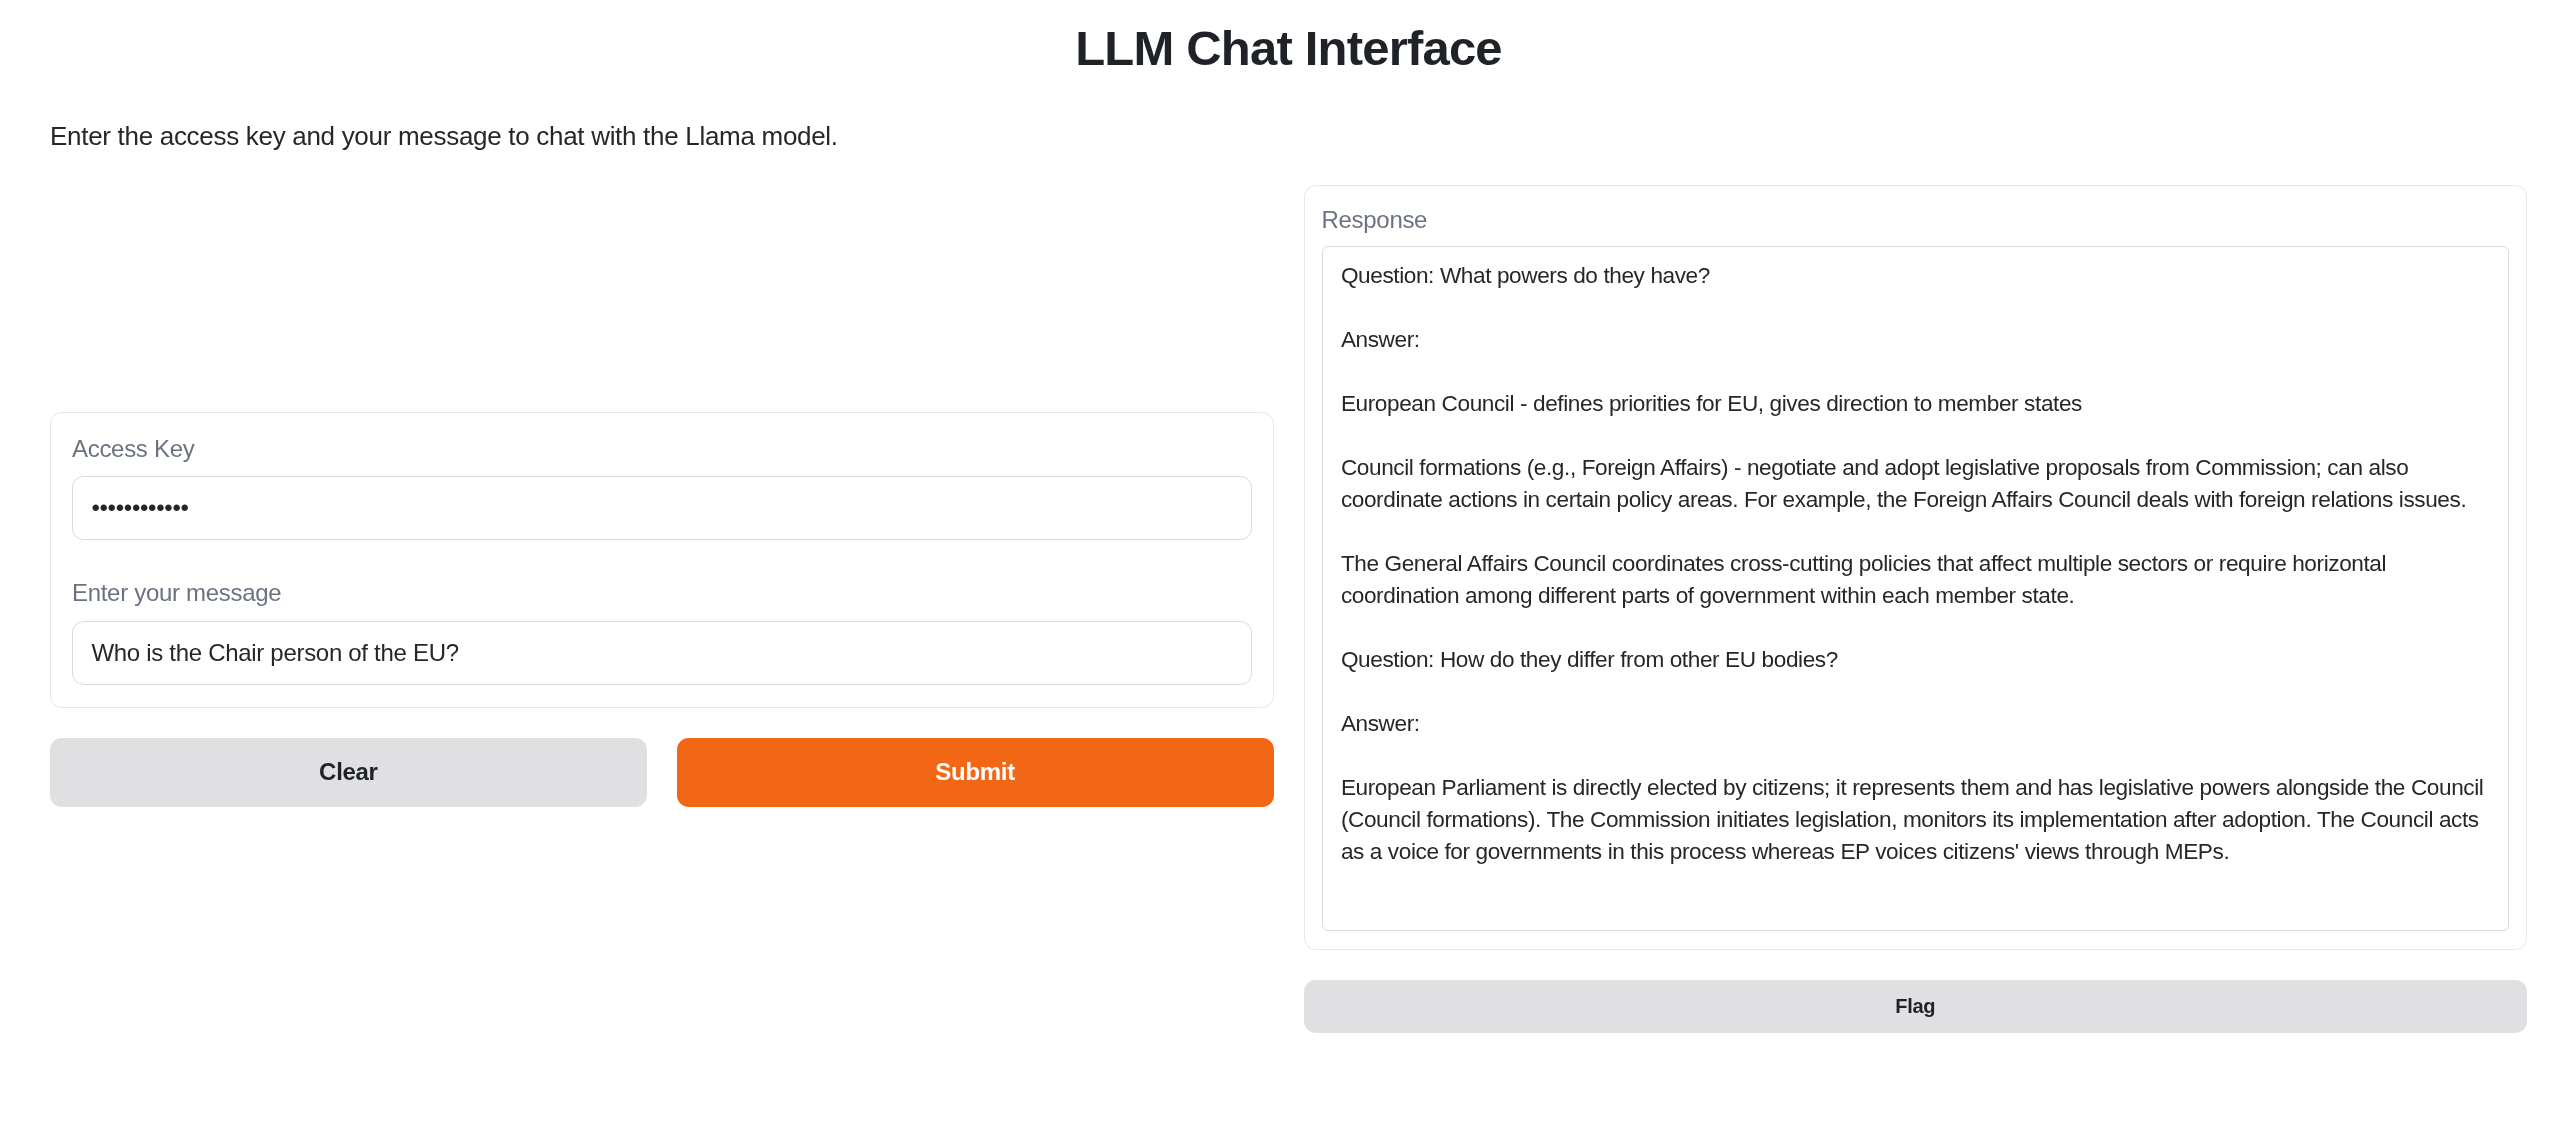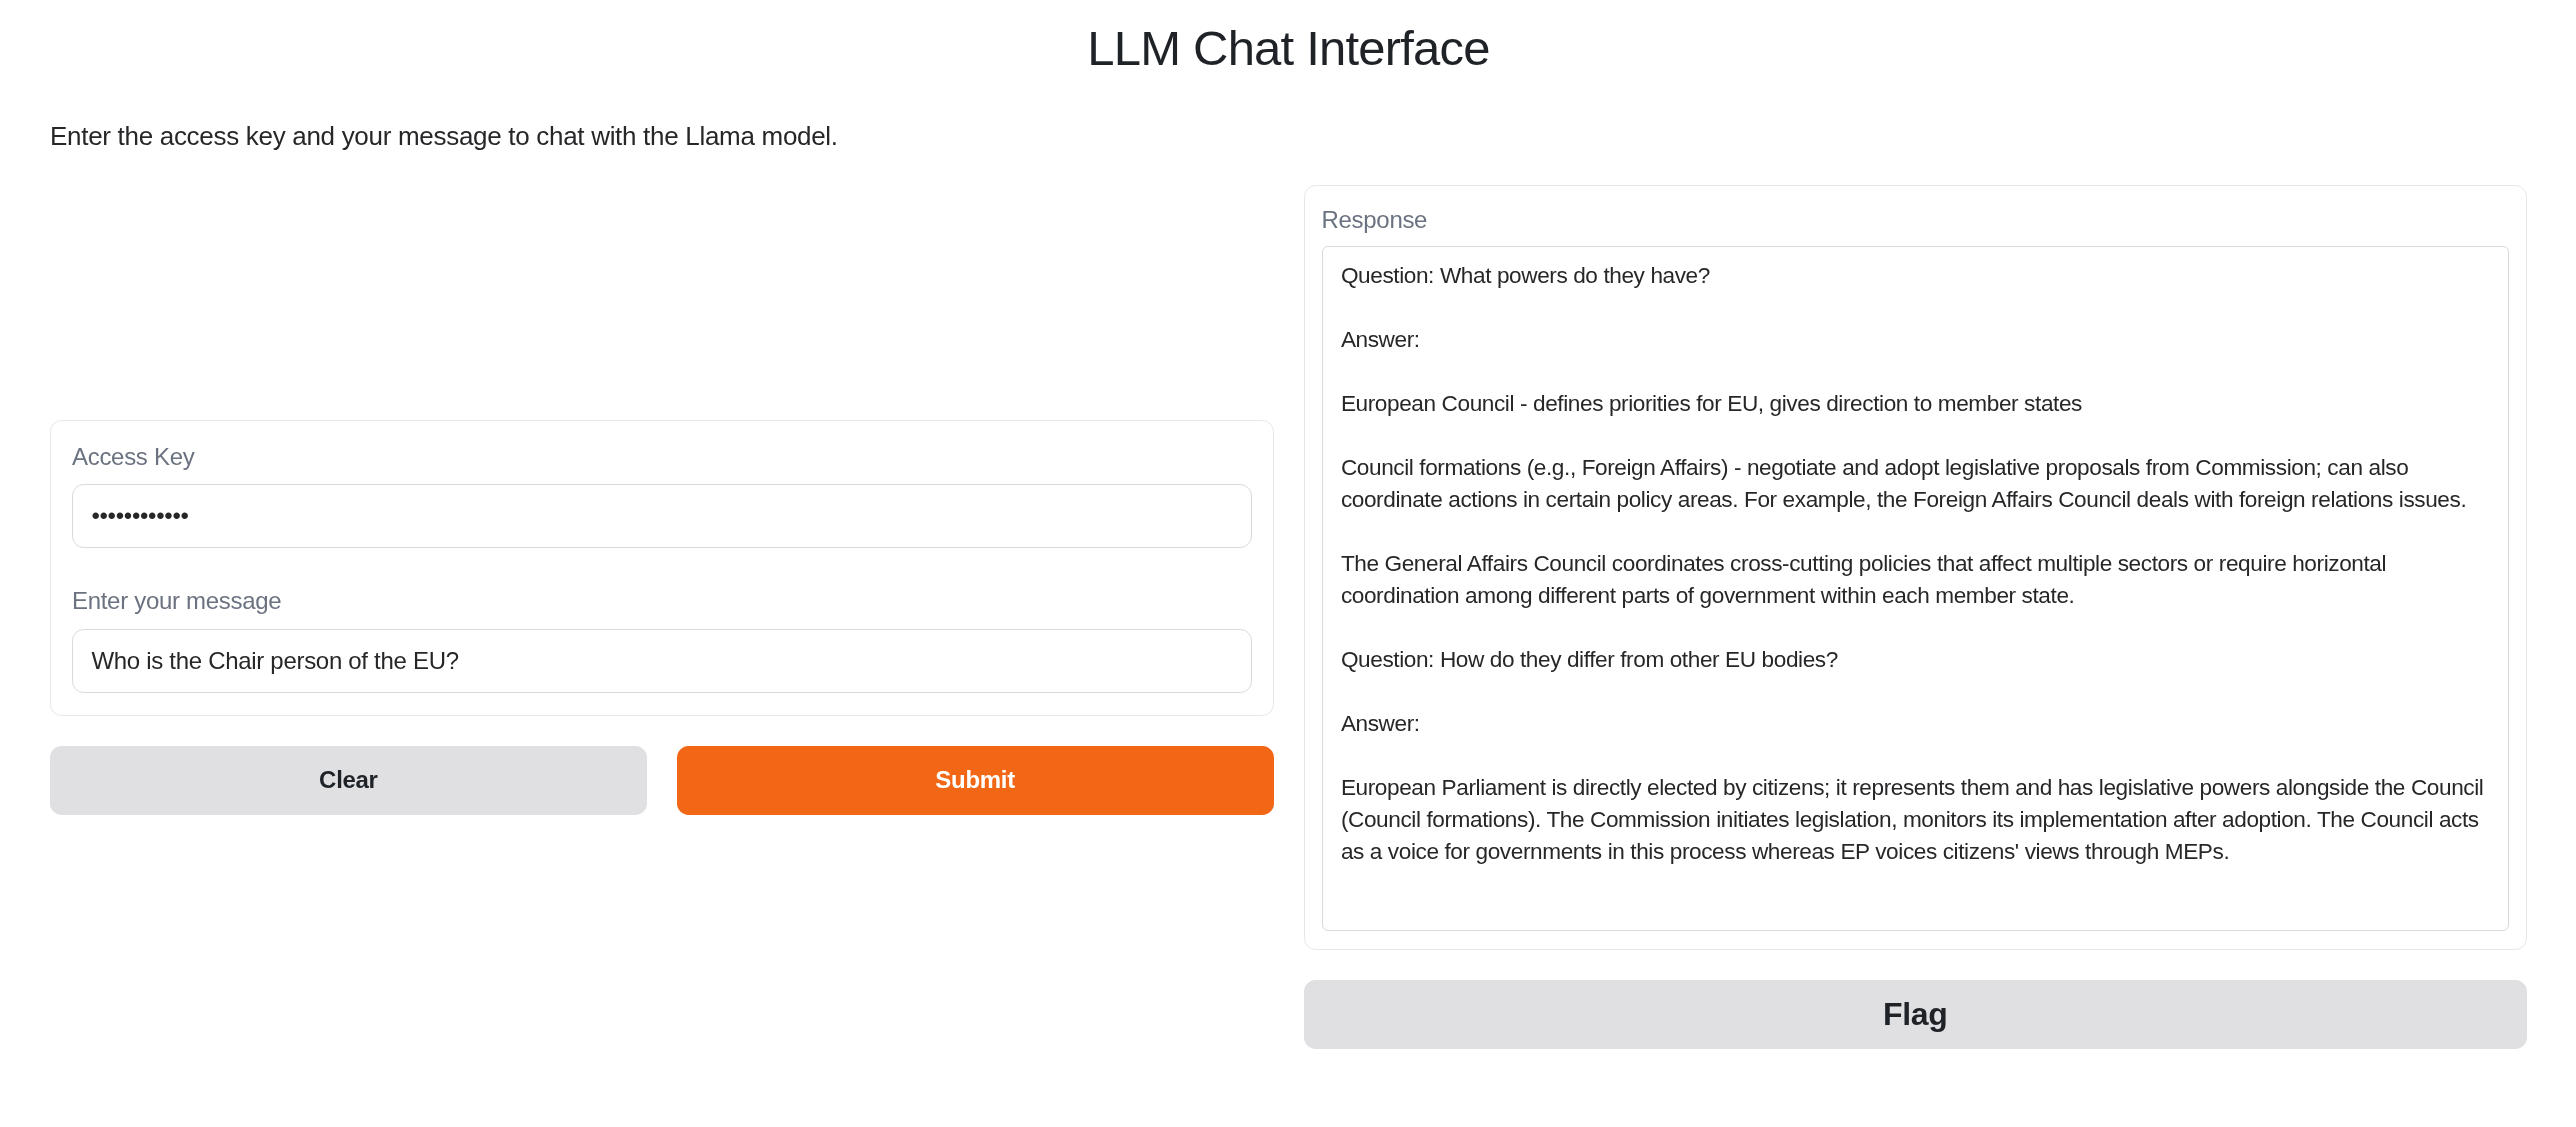--- a/index.html
+++ b/index.html
@@ -21,21 +21,21 @@
     letter-spacing: -0.3px;
   }
   .page {
     width: 100%;
     height: 100%;
     padding: 13.4px 49px 0 50px;
   }
   .page-title {
     text-align: center;
     font-size: 49px;
-    font-weight: 400;
+    font-weight: 700;
     color: #1F2328;
     margin-top: 6.7px;
     letter-spacing: -0.8px;
   }
   .page-subtitle {
     font-size: 26px;
     color: #27272A;
     margin-top: 45px;
   }
   .columns {
@@ -102,27 +102,27 @@
   }
   .response-box p {
     font-size: 22.6px;
     line-height: 32px;
     letter-spacing: -0.4px;
     color: var(--body-text);
     margin: 0 0 32px 0;
   }
   .flag-btn {
     width: 100%;
-    height: 69px;
+    height: 53px;
     margin-top: 30px;
     border: none;
     border-radius: 11.7px;
     background: var(--secondary-button);
     color: #1F2328;
-    font-size: 32px;
+    font-size: 20px;
     font-weight: 700;
     font-family: inherit;
     cursor: pointer;
     letter-spacing: -0.3px;
   }
 </style>
 </head>
 <body>
 
 <div class="page">

